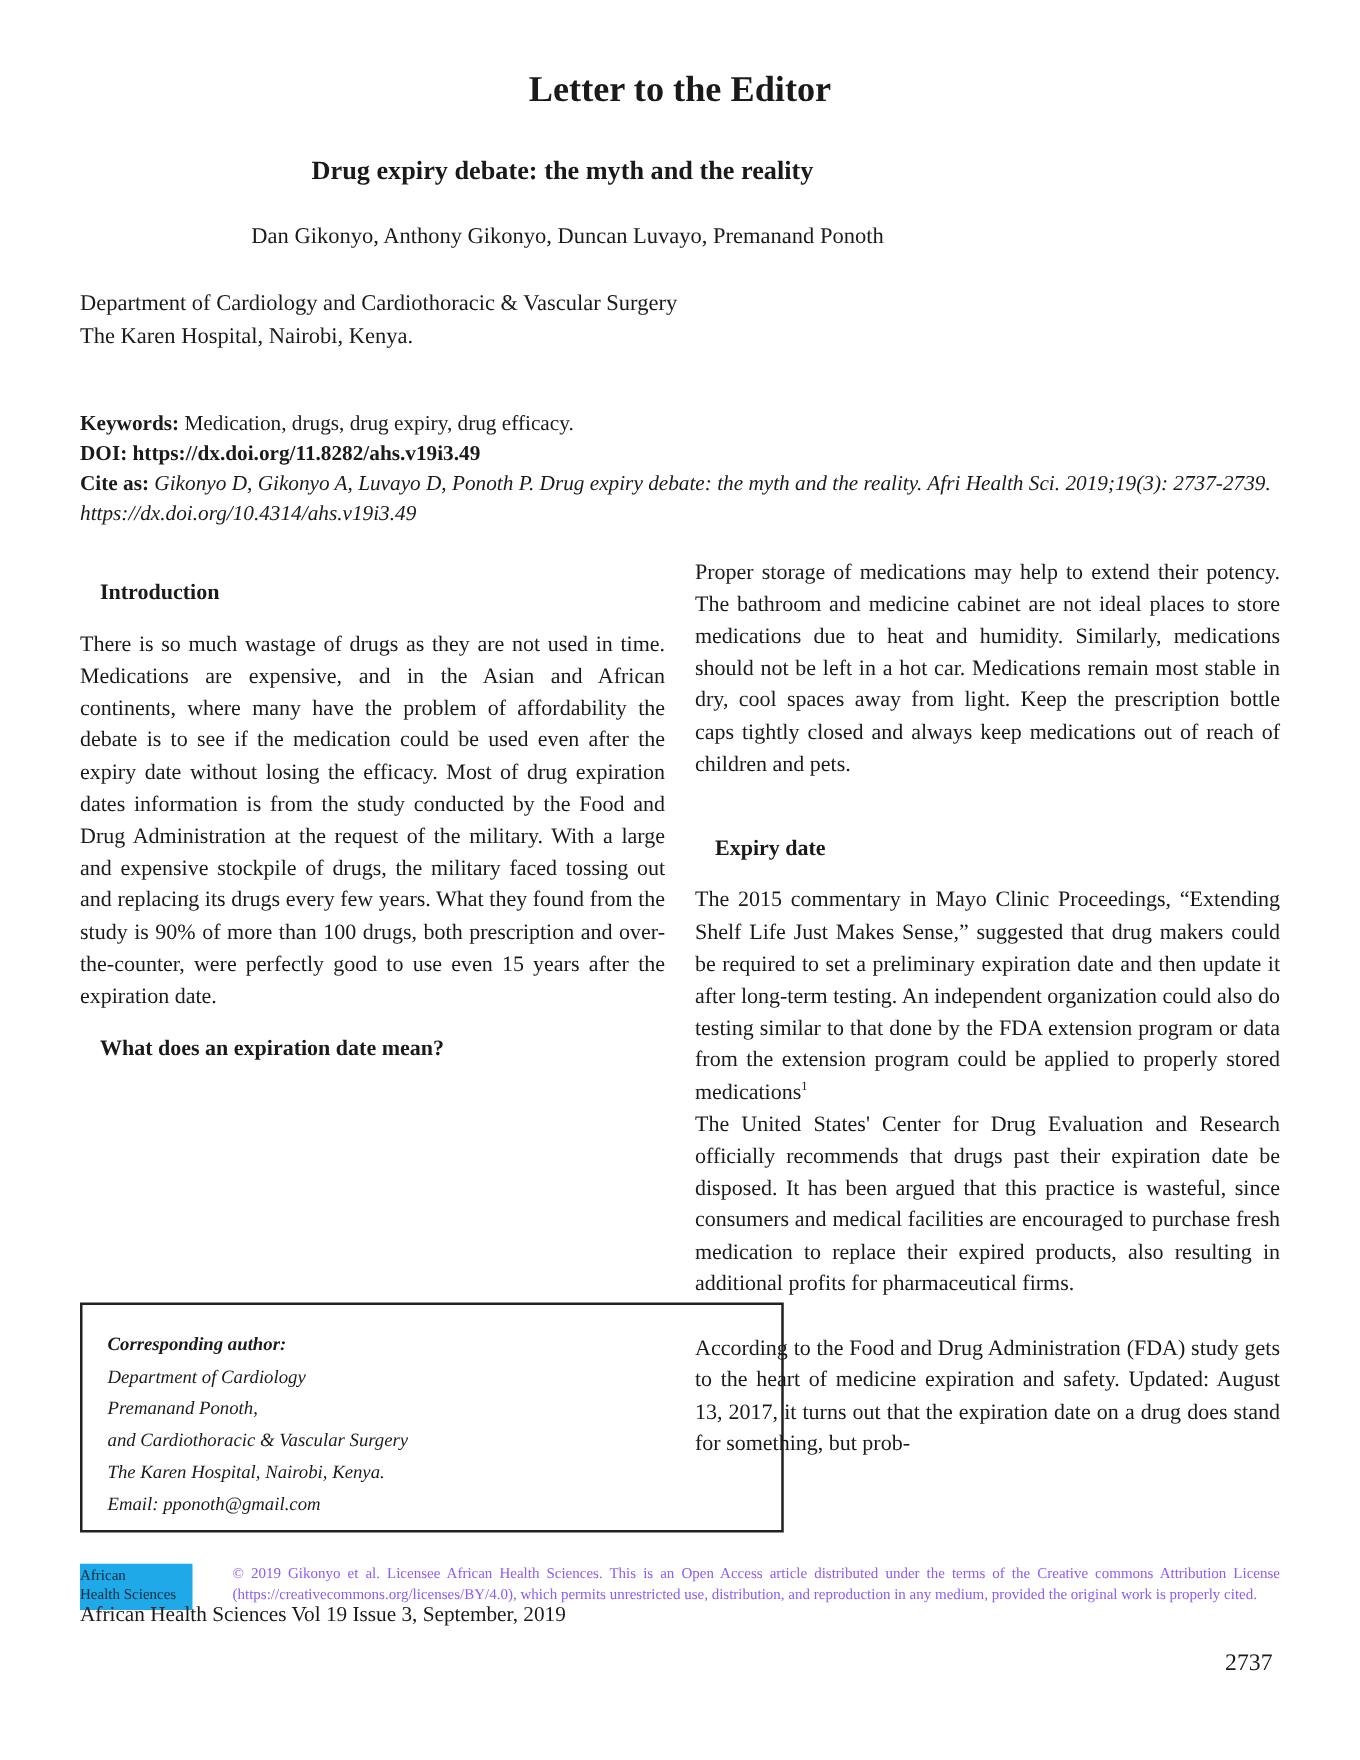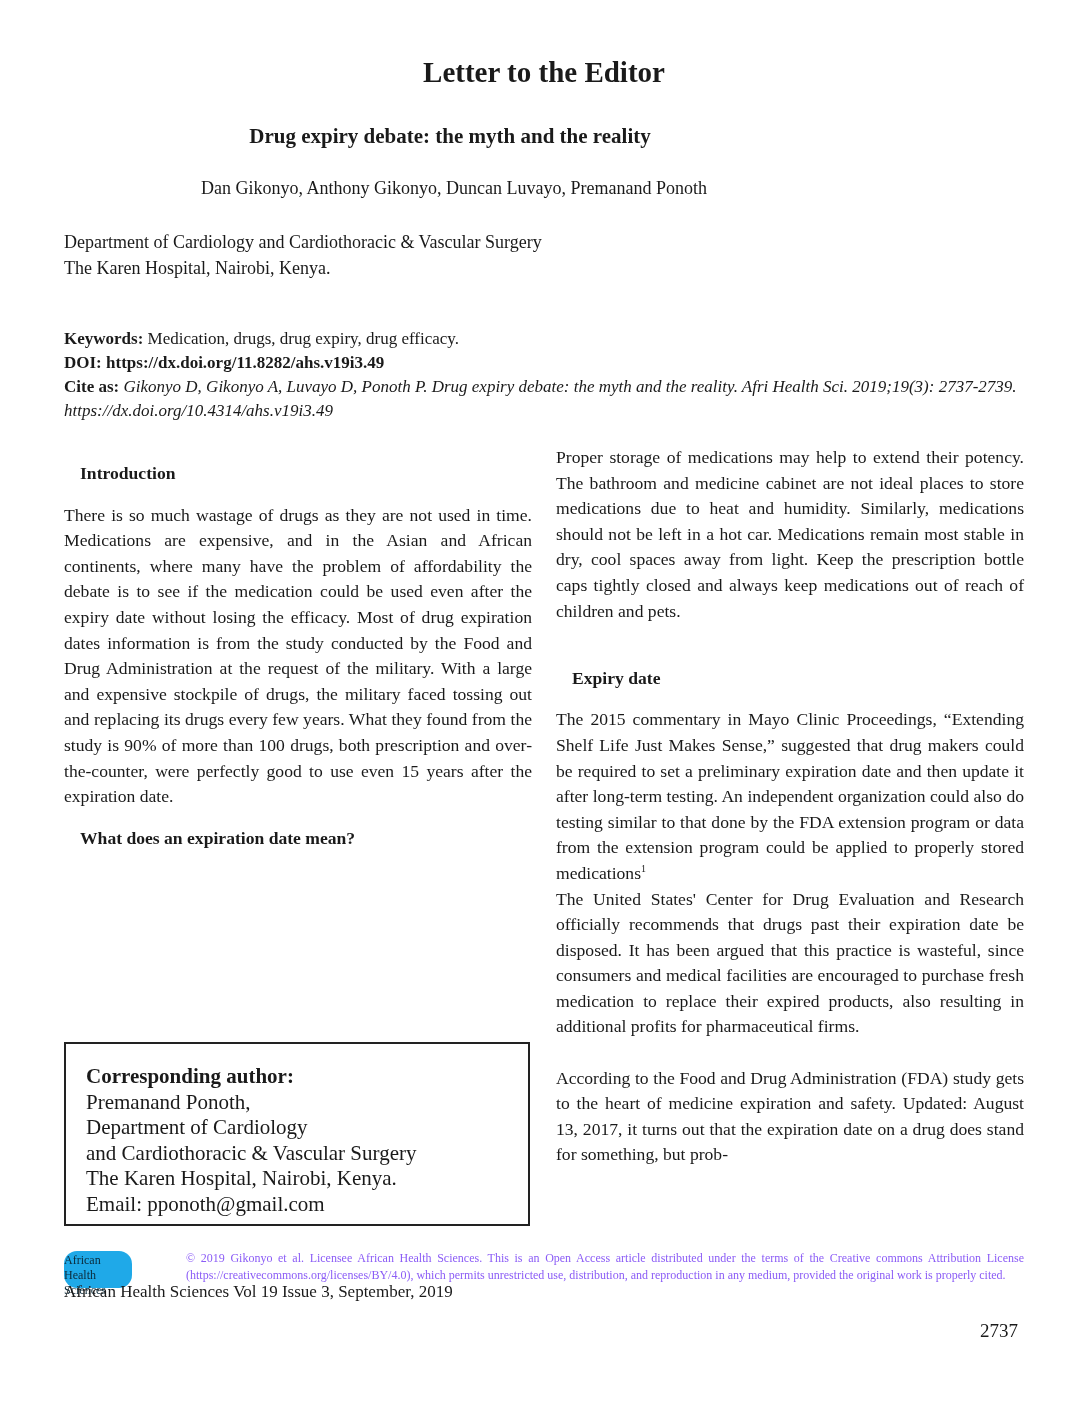--- a/index.html
+++ b/index.html
@@ -12,25 +12,25 @@
   .affil { top: 229px; left: 64px; font-size: 18px; line-height: 26px; }
   .meta { top: 327px; left: 64px; width: 960px; font-size: 17px; line-height: 24px; }
   .meta b { font-weight: bold; }
   .meta i { font-style: italic; }
   .col { font-size: 17.6px; line-height: 25.6px; text-align: justify; }
   .col-left { top: 445px; left: 64px; width: 468px; }
   .col-right { top: 445px; left: 556px; width: 468px; }
   .col h3 { font-size: 17.6px; font-weight: bold; margin: 16px; line-height: 25.6px; }
   .col p { margin: 0; }
   .gap { height: 25.6px; }
-  .box { top: 1042px; left: 64px; width: 466px; height: 184px; border: 2px solid #222; box-sizing: border-box;
-         padding: 20px 20px 0 20px; font-size: 21px; line-height: 25.6px; }
+  .box { top: 1042px; left: 64px; width: 563px; height: 184px; border: 2px solid #222; box-sizing: border-box;
+         padding: 20px 20px 0 20px; font-size: 15px; line-height: 25.6px; font-style: italic; }
   .box .head { font-weight: bold; }
-  .logo { top: 1251px; left: 64px; width: 68px; height: 37px; background: #1fa9e8; font-size: 12px; line-height: 15px;
-          color: #0b2a3a; padding: 2px 0 0 0; box-sizing: border-box; border-radius: 13px; }
+  .logo { top: 1251px; left: 64px; width: 90px; height: 37px; background: #1fa9e8; font-size: 12px; line-height: 15px;
+          color: #0b2a3a; padding: 2px 0 0 0; box-sizing: border-box; }
   .license { top: 1250px; left: 186px; width: 838px; font-size: 12px; line-height: 17px; text-align: justify; color: #8b5cf6; }
   .journal { top: 1282px; left: 64px; font-size: 17px; }
   .pageno { top: 1320px; left: 980px; font-size: 19px; }
   sup { font-size: 10px; vertical-align: super; line-height: 0; }
 </style>
 </head>
 <body>
 
 <div class="abs title">Letter to the Editor</div>
 <div class="abs subtitle">Drug expiry debate: the myth and the reality</div>
@@ -47,22 +47,22 @@
 </div>
 
 <div class="abs col col-left">
   <h3>Introduction</h3>
   <p>There is so much wastage of drugs as they are not used in time. Medications are expensive, and in the Asian and African continents, where many have the problem of affordability the debate is to see if the medication could be used even after the expiry date without losing the efficacy. Most of drug expiration dates information is from the study conducted by the Food and Drug Administration at the request of the military. With a large and expensive stockpile of drugs, the military faced tossing out and replacing its drugs every few years. What they found from the study is 90% of more than 100 drugs, both prescription and over-the-counter, were perfectly good to use even 15 years after the expiration date.</p>
   <h3>What does an expiration date mean?</h3>
 </div>
 
 <div class="abs box">
   <div class="head">Corresponding author:</div>
+  <div>Department of Cardiology</div>
   <div>Premanand Ponoth,</div>
-  <div>Department of Cardiology</div>
   <div>and Cardiothoracic &amp; Vascular Surgery</div>
   <div>The Karen Hospital, Nairobi, Kenya.</div>
   <div>Email: pponoth@gmail.com</div>
 </div>
 
 <div class="abs col col-right">
   <p>Proper storage of medications may help to extend their potency. The bathroom and medicine cabinet are not ideal places to store medications due to heat and humidity. Similarly, medications should not be left in a hot car. Medications remain most stable in dry, cool spaces away from light. Keep the prescription bottle caps tightly closed and always keep medications out of reach of children and pets.</p>
   <div class="gap"></div>
   <h3>Expiry date</h3>
   <p><span>The 2015 commentary in Mayo Clinic Proceedings, “Extending Shelf Life Just Makes Sense,” suggested that drug makers could be required to set a preliminary expiration date and then update it after long-term testing. An independent organization could also do testing similar to that done by the FDA extension program or data from the extension program could be applied to properly stored medications</span><sup>1</sup></p>

